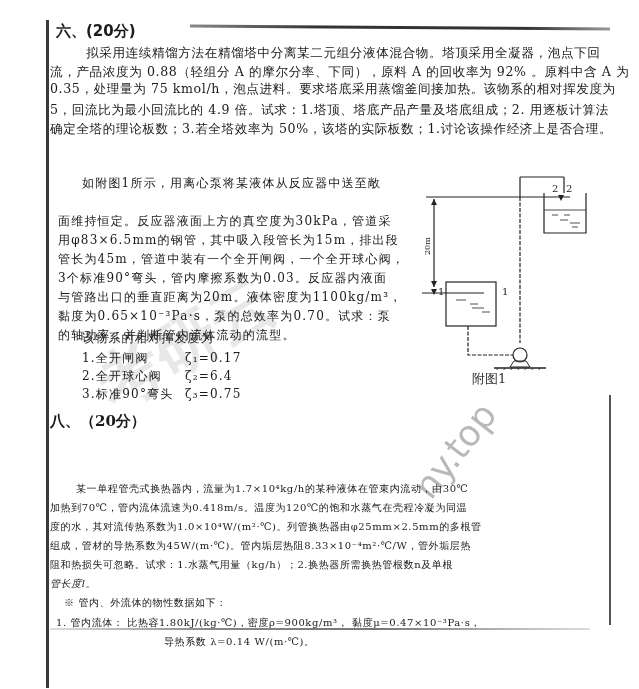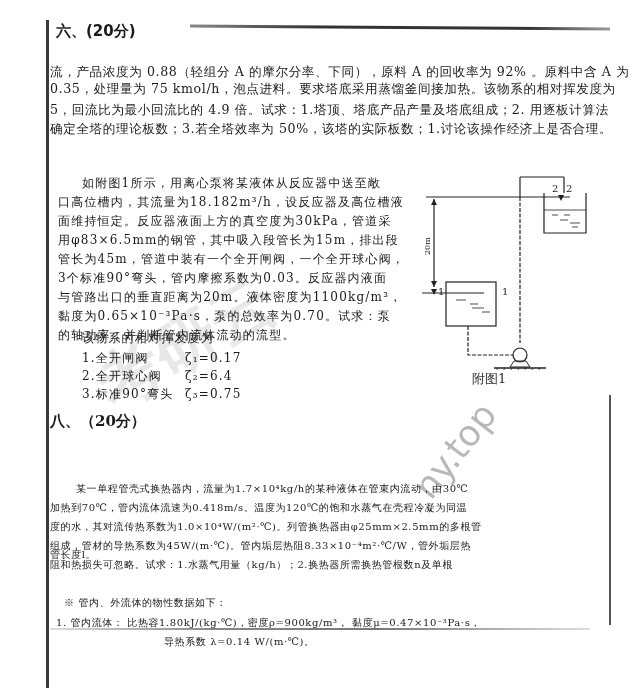--- a/index.html
+++ b/index.html
@@ -31,27 +31,27 @@
 
   <div class="left-rule"></div>
   <div class="top-rule"></div>
   <div class="right-rule"></div>
   <div class="bottom-rule"></div>
 
   <div class="watermark" style="left:90px; top:300px;">考研云</div>
   <div class="wm-url">ny.top</div>
 
   <div class="sec-title" style="left:56px; top:22px; font-family:'DejaVu Sans',sans-serif;">六、(20分)</div>
+  <div class="txt txt6" style="left:86px; top:44px;">拟采用连续精馏方法在精馏塔中分离某二元组分液体混合物。塔顶采用全凝器，泡点下回</div>
   <div class="txt txt6" style="left:50px; top:63px;">流，产品浓度为 0.88（轻组分 A 的摩尔分率、下同），原料 A 的回收率为 92% 。原料中含 A 为</div>
   <div class="txt txt6" style="left:50px; top:80px;">0.35，处理量为 75 kmol/h，泡点进料。要求塔底采用蒸馏釜间接加热。该物系的相对挥发度为</div>
   <div class="txt txt6" style="left:50px; top:101px;">5，回流比为最小回流比的 4.9 倍。试求：1.塔顶、塔底产品产量及塔底组成；2. 用逐板计算法</div>
   <div class="txt txt6" style="left:50px; top:120px;">确定全塔的理论板数；3.若全塔效率为 50%，该塔的实际板数；1.讨论该操作经济上是否合理。</div>
 
   <div class="txt txt7" style="left:82px; top:174px;">如附图1所示，用离心泵将某液体从反应器中送至敞</div>
-  <div class="txt txt7" style="left:58px; top:193px;">口高位槽内，其流量为18.182m³/h，设反应器及高位槽液</div>
   <div class="txt txt7" style="left:58px; top:212px;">面维持恒定。反应器液面上方的真空度为30kPa，管道采</div>
   <div class="txt txt7" style="left:58px; top:231px;">用φ83×6.5mm的钢管，其中吸入段管长为15m，排出段</div>
   <div class="txt txt7" style="left:58px; top:250px;">管长为45m，管道中装有一个全开闸阀，一个全开球心阀，</div>
   <div class="txt txt7" style="left:58px; top:269px;">3个标准90°弯头，管内摩擦系数为0.03。反应器内液面</div>
   <div class="txt txt7" style="left:58px; top:288px;">与管路出口的垂直距离为20m。液体密度为1100kg/m³，</div>
   <div class="txt txt7" style="left:58px; top:307px;">黏度为0.65×10⁻³Pa·s，泵的总效率为0.70。试求：泵</div>
   <div class="txt txt7" style="left:58px; top:326px;">的轴功率；并判断管内流体流动的流型。</div>
 
   <div class="txt txt7" style="left:82px; top:330px; top:329px;">该物系的相对挥发度为</div>
   <div class="txt txt7" style="left:82px; top:349px;">1.全开闸阀</div>
@@ -122,19 +122,19 @@
     </g>
   </svg>
   <div class="fig-caption">附图1</div>
 
   <div class="sec-title" style="left:50px; top:412px;">八、（20分）</div>
   <div class="txt txt8" style="left:76px; top:432px;">某一单程管壳式换热器内，流量为1.7×10⁴kg/h的某种液体在管束内流动，由30℃</div>
   <div class="txt txt8" style="left:50px; top:451px;">加热到70℃，管内流体流速为0.418m/s。温度为120℃的饱和水蒸气在壳程冷凝为同温</div>
   <div class="txt txt8" style="left:50px; top:470px;">度的水，其对流传热系数为1.0×10⁴W/(m²·℃)。列管换热器由φ25mm×2.5mm的多根管</div>
   <div class="txt txt8" style="left:50px; top:489px;">组成，管材的导热系数为45W/(m·℃)。管内垢层热阻8.33×10⁻⁴m²·℃/W，管外垢层热</div>
   <div class="txt txt8" style="left:50px; top:508px;">阻和热损失可忽略。试求：1.水蒸气用量（kg/h）；2.换热器所需换热管根数n及单根</div>
-  <div class="txt txt8" style="left:50px; top:498px;">管长度l。</div>
+  <div class="txt txt8" style="left:50px; top:527px;font-style:italic;">管长度l。</div>
 
   <div class="txt txt8" style="left:64px; top:546px;">※ 管内、外流体的物性数据如下：</div>
   <div class="txt txt8" style="left:56px; top:566px;">1. 管内流体：  比热容1.80kJ/(kg·℃)，密度ρ=900kg/m³，  黏度μ=0.47×10⁻³Pa·s，</div>
   <div class="txt txt8" style="left:164px; top:585px;">导热系数  λ=0.14 W/(m·℃)。</div>
 
 </div>
 
 </body></html>

